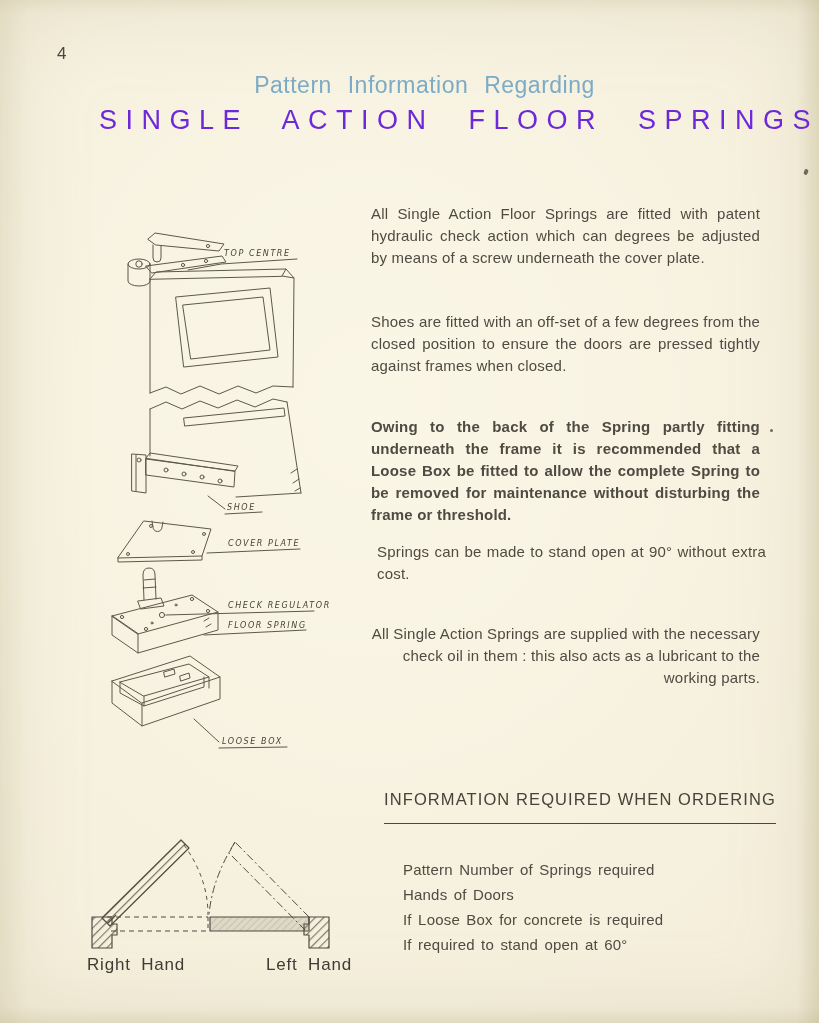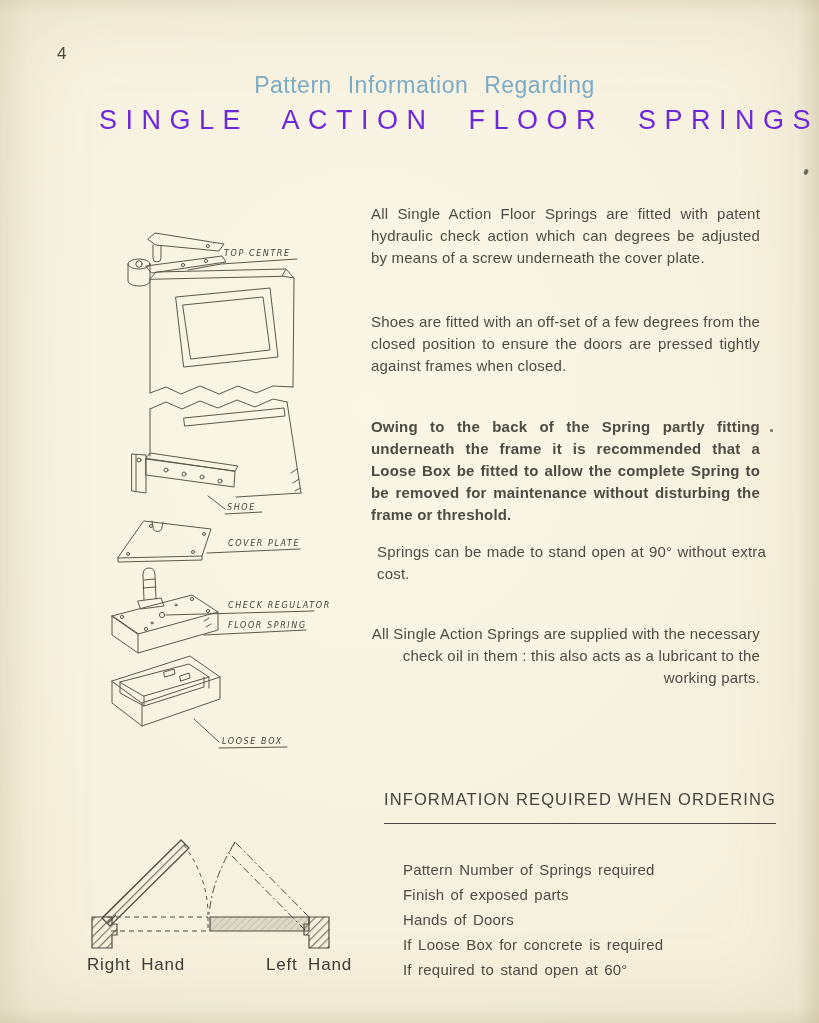--- a/index.html
+++ b/index.html
@@ -179,21 +179,20 @@
 
 <p class="para" id="para-1">All Single Action Floor Springs are fitted with patent hydraulic check action which can degrees be adjusted by means of a screw underneath the cover plate.</p>
 <p class="para" id="para-2">Shoes are fitted with an off-set of a few degrees from the closed position to ensure the doors are pressed tightly against frames when closed.</p>
 <p class="para" id="para-3">Owing to the back of the Spring partly fitting underneath the frame it is recommended that a Loose Box be fitted to allow the complete Spring to be removed for maintenance without disturbing the frame or threshold.</p>
 <p class="para" id="para-4">Springs can be made to stand open at 90° without extra cost.</p>
 <p class="para" id="para-5">All Single Action Springs are supplied with the necessary check oil in them :  this also acts as a lubricant to the working parts.</p>
 
 <div class="ordering-heading">INFORMATION REQUIRED WHEN ORDERING</div>
 <div class="ordering-list">
   <div class="ordering-item">Pattern Number of Springs required</div>
-  <div class="ordering-item">Finish of exposed parts</div>
   <div class="ordering-item">Hands of Doors</div>
   <div class="ordering-item">If Loose Box for concrete is required</div>
   <div class="ordering-item">If required to stand open at 60°</div>
 </div>
 
 <svg class="hands" width="300" height="165" viewBox="0 0 300 165">
   <defs>
     <pattern id="hatchD" patternUnits="userSpaceOnUse" width="6" height="6" patternTransform="rotate(45)">
       <line x1="0" y1="0" x2="0" y2="6" stroke="#807b6b" stroke-width="2.4"></line>
     </pattern>

